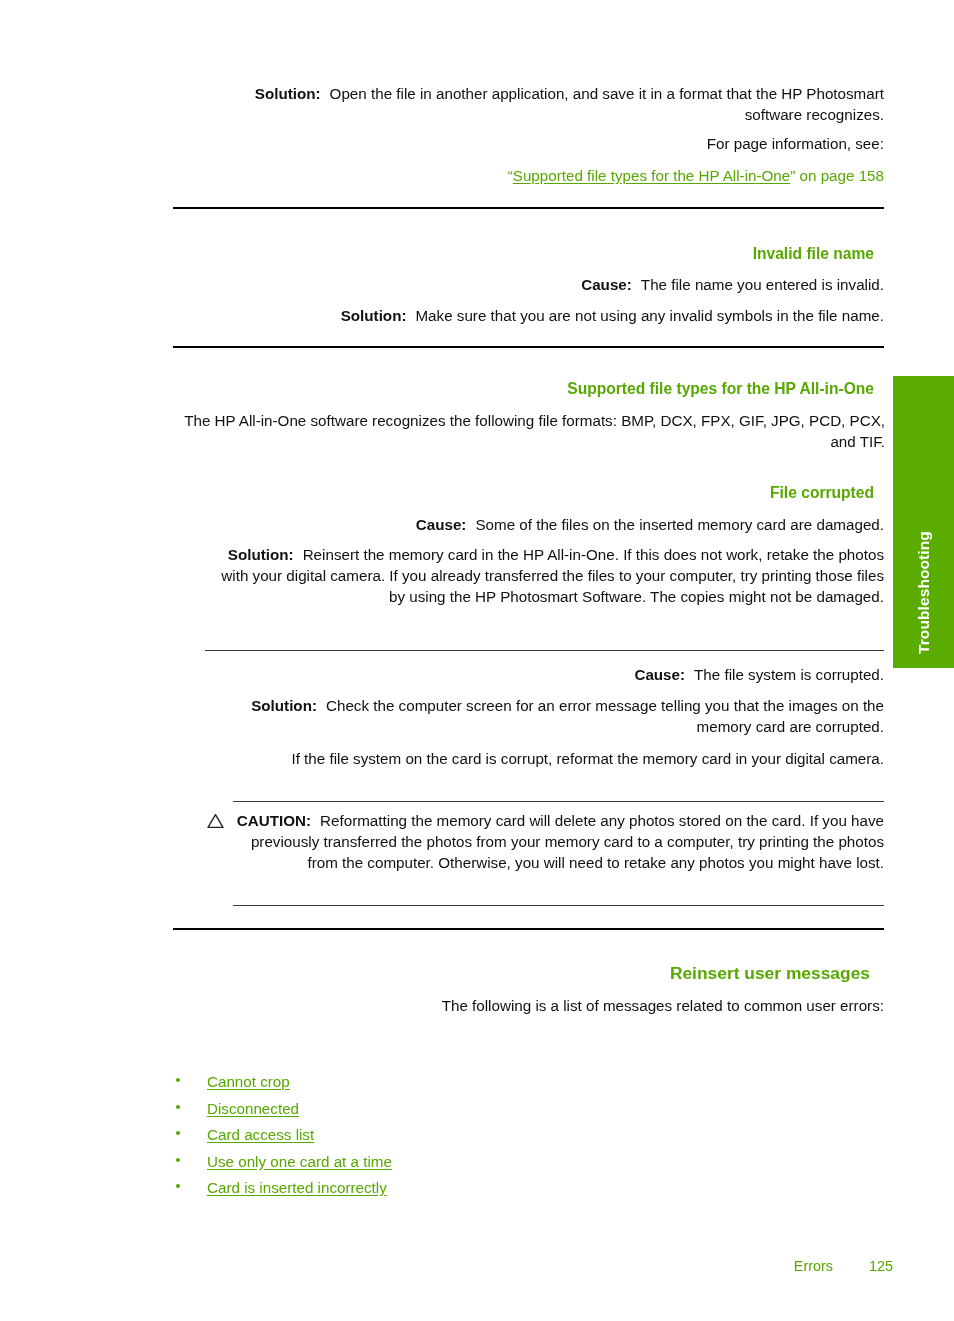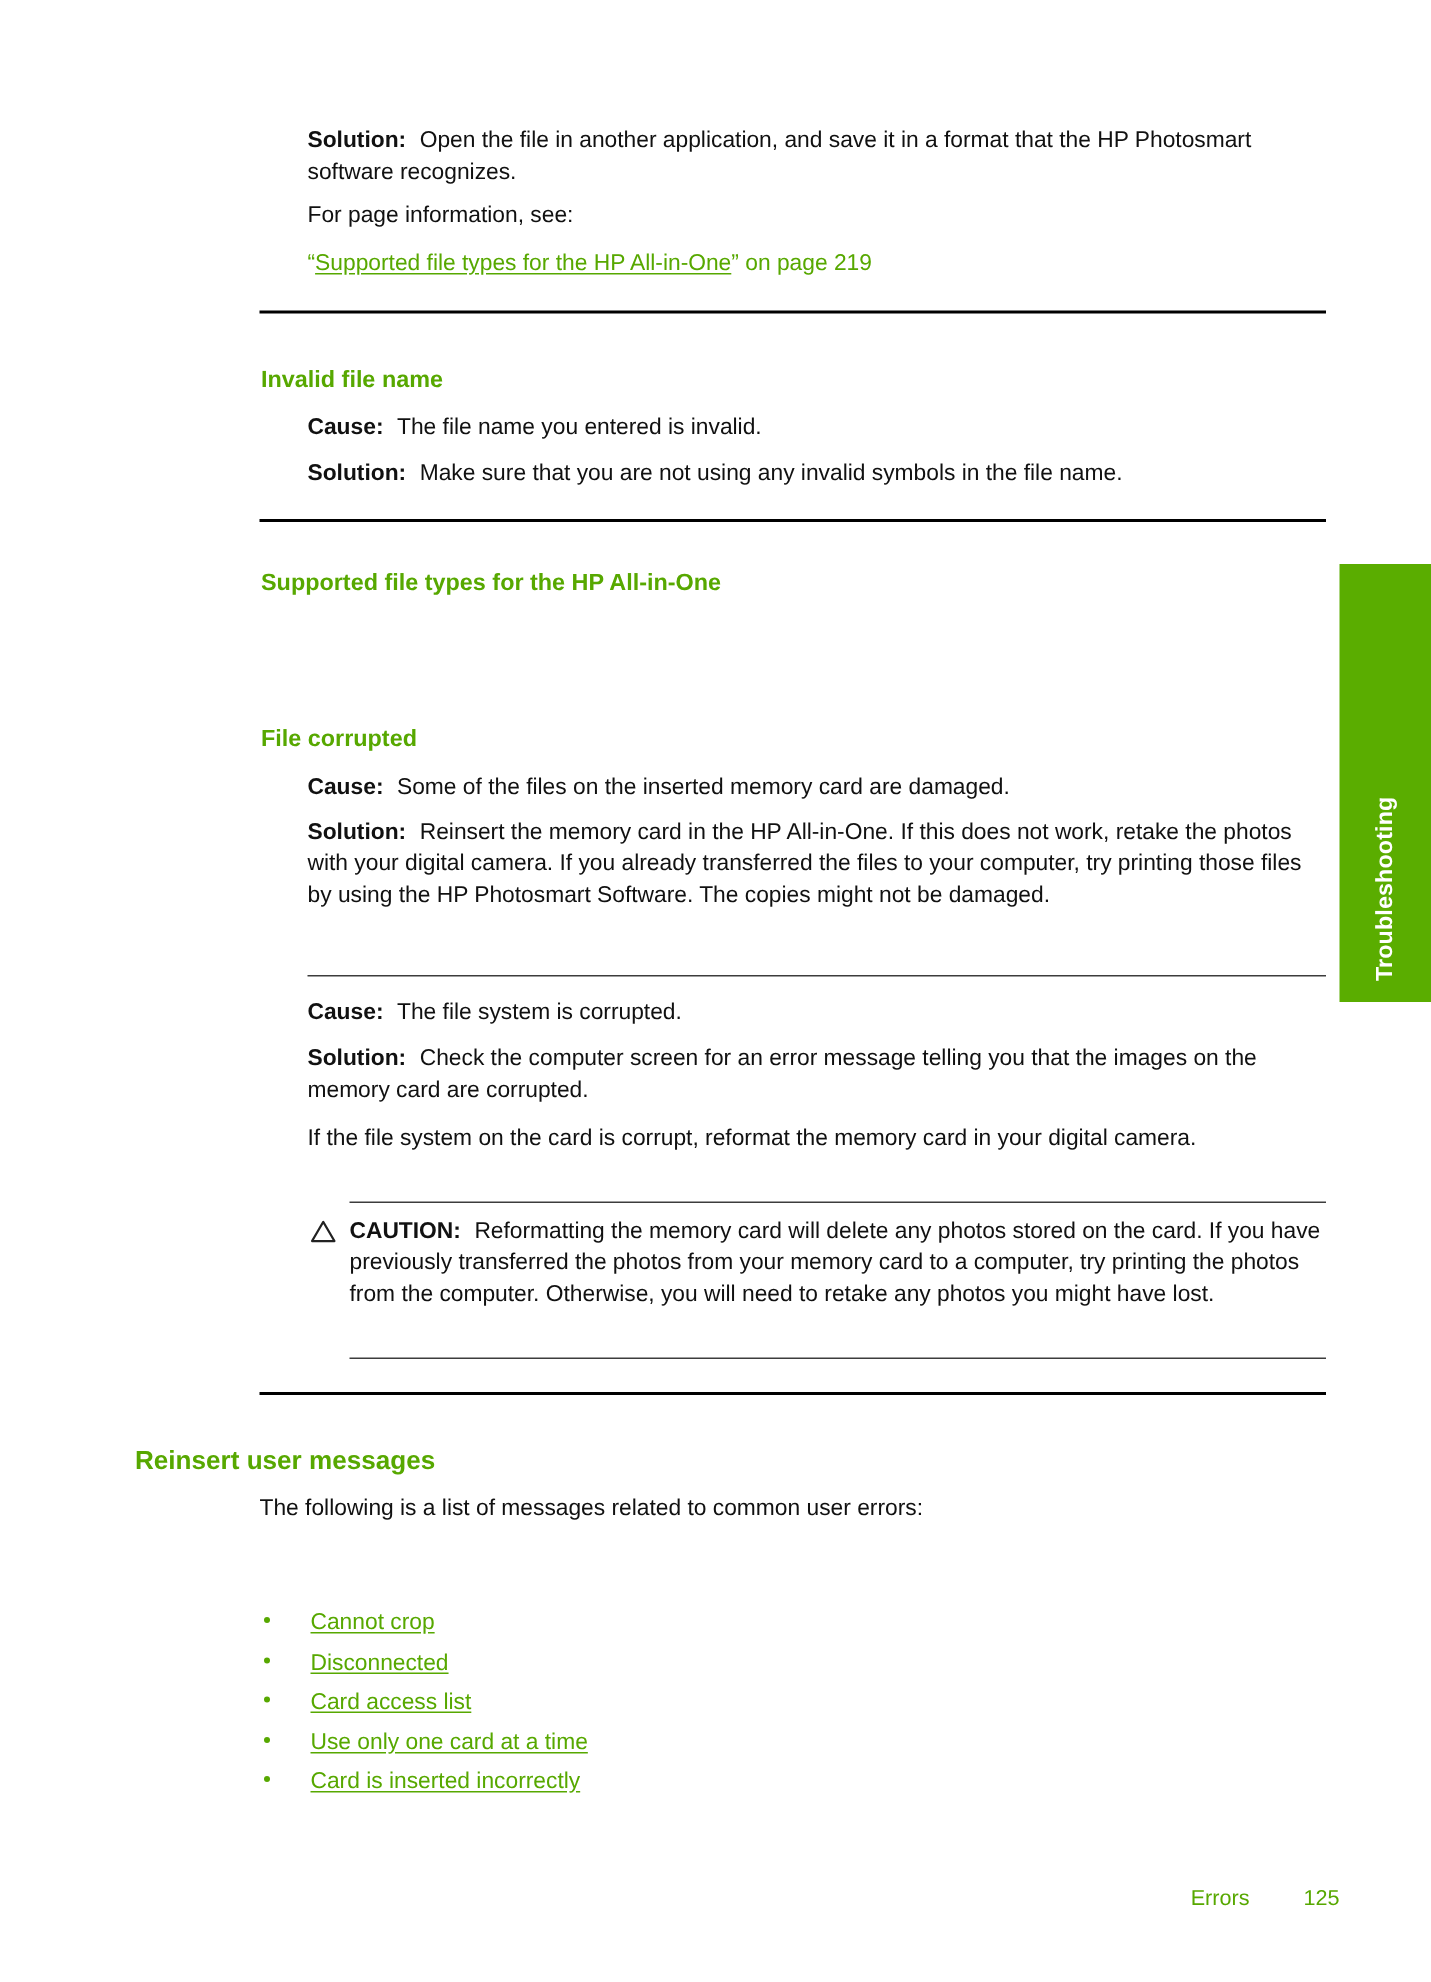--- a/index.html
+++ b/index.html
@@ -53,20 +53,21 @@
   .content {
     position: absolute;
     left: 0;
     top: 0;
     width: 893px;
     height: 1321px;
   }
 
   .block {
     position: absolute;
+    text-align: right;
   }
 
   
   .body-text {
     font-size: 15.2px;
     line-height: 21.2px;
     color: #111111;
   }
   .lead {
     font-weight: bold;
@@ -166,39 +167,40 @@
 
     <div class="block body-text" style="left:205px; top:83px; width:679px;">
       <span class="lead">Solution:</span><span class="lead-gap"></span><span>Open the file in another application, and save it in a format that the HP Photosmart software recognizes.</span>
     </div>
 
     <div class="block body-text" style="left:205px; top:133px; width:679px;">
       <span>For page information, see:</span>
     </div>
 
     <div class="block body-text" style="left:205px; top:165px; width:679px;">
-      <span class="link-plain">“</span><a href="#" class="link">Supported file types for the HP All-in-One</a><span class="link-plain">”</span><span class="link-plain"> on page 219</span>
+      <span class="link-plain">“</span><a href="#" class="link">Supported file types for the HP All-in-One</a><span class="link-plain">”</span><span class="link-plain"> on page 158</span>
     </div>
 
     <div class="rule rule-thick" style="left:173px; top:207px; width:711px;"></div>
 
     <div class="block h2" style="left:174px; top:244px; width:700px;">Invalid file name</div>
 
     <div class="block body-text" style="left:205px; top:274px; width:679px;">
       <span class="lead">Cause:</span><span class="lead-gap"></span><span>The file name you entered is invalid.</span>
     </div>
 
     <div class="block body-text" style="left:205px; top:305px; width:679px;">
       <span class="lead">Solution:</span><span class="lead-gap"></span><span>Make sure that you are not using any invalid symbols in the file name.</span>
     </div>
 
     <div class="rule rule-thick" style="left:173px; top:346px; width:711px;"></div>
 
     <div class="block h2" style="left:174px; top:379px; width:700px;">Supported file types for the HP All-in-One</div>
 
+    <div class="block body-text" style="left:174px; top:410px; width:711px;">The HP All-in-One software recognizes the following file formats: BMP, DCX, FPX, GIF, JPG, PCD, PCX, and TIF.</div>
 
     <div class="block h2" style="left:174px; top:483px; width:700px;">File corrupted</div>
 
     <div class="block body-text" style="left:205px; top:514px; width:679px;">
       <span class="lead">Cause:</span><span class="lead-gap"></span><span>Some of the files on the inserted memory card are damaged.</span>
     </div>
 
     <div class="block body-text" style="left:205px; top:544px; width:679px;">
       <span class="lead">Solution:</span><span class="lead-gap"></span><span>Reinsert the memory card in the HP All-in-One. If this does not work, retake the photos with your digital camera. If you already transferred the files to your computer, try printing those files by using the HP Photosmart Software. The copies might not be damaged.</span>
     </div>

